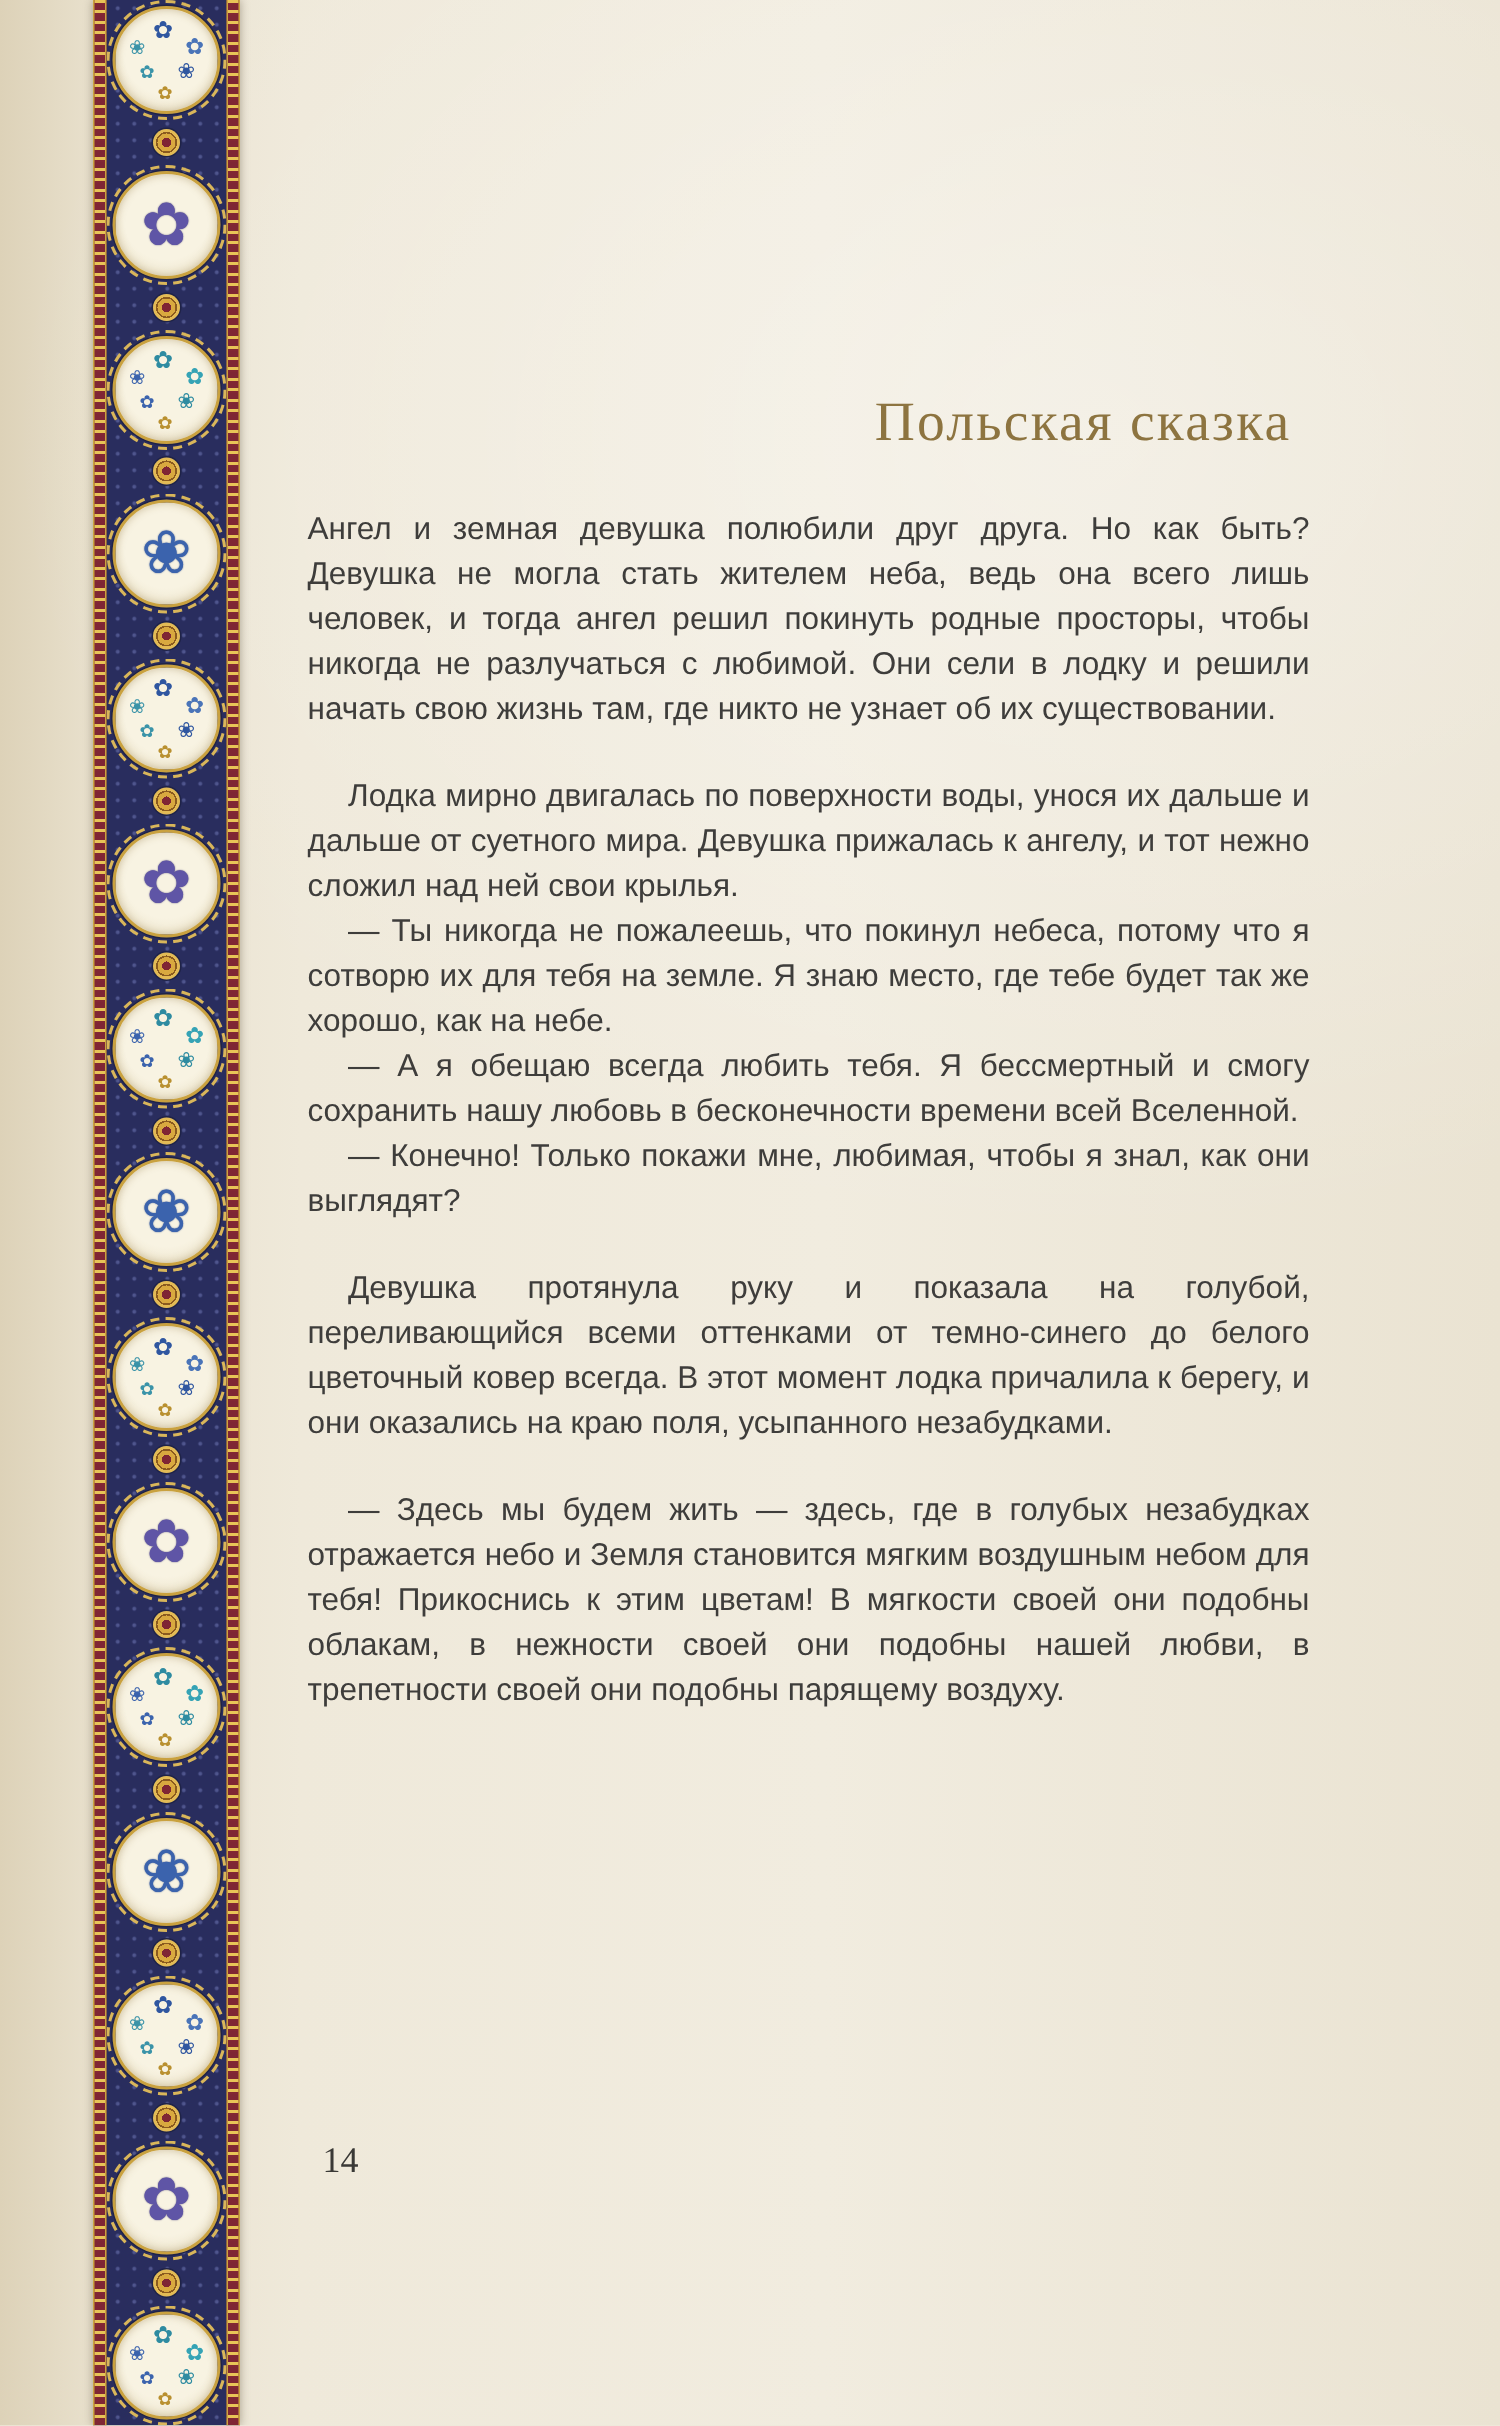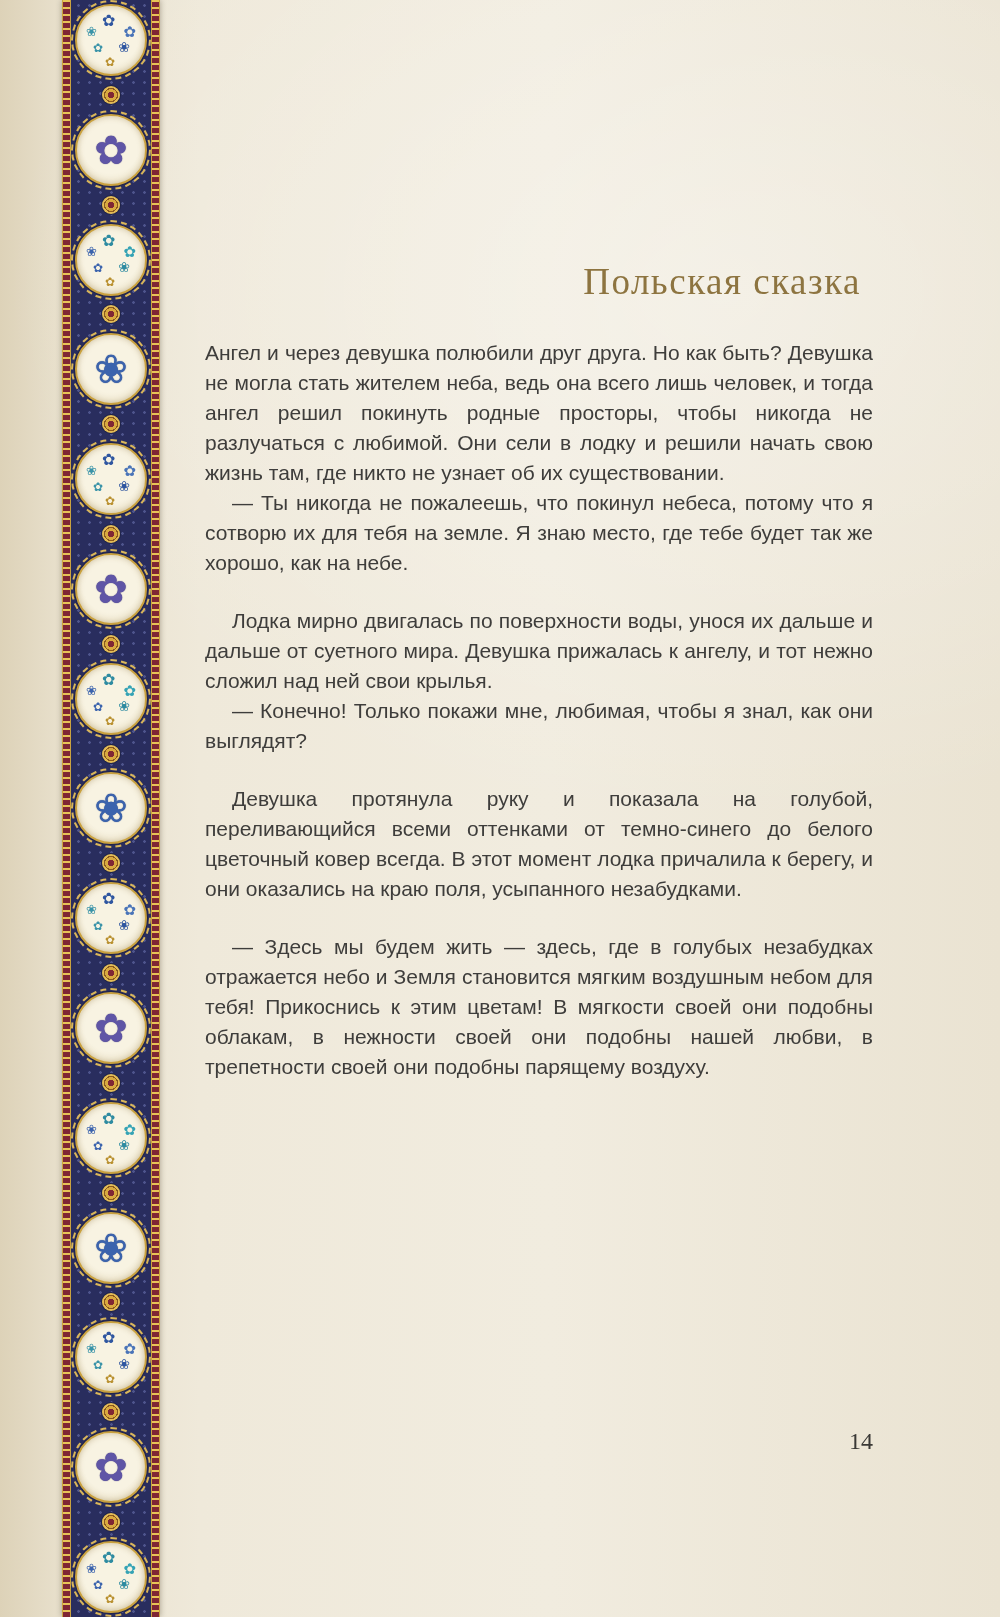--- a/index.html
+++ b/index.html
@@ -85,22 +85,22 @@
     letter-spacing:1.5px;
     text-align:right;
     margin:12px;
     padding-top:248px;
     padding-bottom:22px;
   }
   .para{margin:0;}
   .indent{text-indent:27px;}
   .gap{margin-top:28px;}
   .page-number{
-    position:absolute;left:205px;top:1428px;width:668px;
-    text-align:right;
+    position:absolute;left:215px;top:1428px;width:668px;
+    text-align:left;
     font-family:"Liberation Serif", serif;
     font-size:24px;color:#3a3936;
   }
 </style>
 </head>
 <body>
 
 <div class="page">
 
   <div class="ornament-strip">
@@ -204,22 +204,23 @@
           <span class="f f4">✿</span>
           <span class="f f5">❀</span>
           <span class="f f6">✿</span>
         </div>
       </div>
     <div class="edge right"></div>
   </div>
 
   <div class="content">
     <h1 class="title">Польская сказка</h1>
-    <p class="para">Ангел и через девушка полюбили друг друга. Но как быть? Девушка не могла стать жителем неба, ведь она всего лишь человек, и тогда ангел решил покинуть родные просторы, чтобы никогда не разлучаться с любимой. Они сели в лодку и решили начать свою жизнь там, где никто не узнает об их существовании.</p>
+    <p class="para">Ангел и земная девушка полюбили друг друга. Но как быть? Девушка не могла стать жителем неба, ведь она всего лишь человек, и тогда ангел решил покинуть родные просторы, чтобы никогда не разлучаться с любимой. Они сели в лодку и решили начать свою жизнь там, где никто не узнает об их существовании.</p>
+    <p class="para indent gap">Лодка мирно двигалась по поверхности воды, унося их дальше и дальше от суетного мира. Девушка прижалась к ангелу, и тот нежно сложил над ней свои крылья.</p>
     <p class="para indent">— Ты никогда не пожалеешь, что покинул небеса, потому что я сотворю их для тебя на земле. Я знаю место, где тебе будет так же хорошо, как на небе.</p>
-    <p class="para indent gap">Лодка мирно двигалась по поверхности воды, унося их дальше и дальше от суетного мира. Девушка прижалась к ангелу, и тот нежно сложил над ней свои крылья.</p>
+    <p class="para indent">— А я обещаю всегда любить тебя. Я бессмертный и смогу сохранить нашу любовь в бесконечности времени всей Вселенной.</p>
     <p class="para indent">— Конечно! Только покажи мне, любимая, чтобы я знал, как они выглядят?</p>
     <p class="para indent gap">Девушка протянула руку и показала на голубой, переливающийся всеми оттенками от темно-синего до белого цветочный ковер всегда. В этот момент лодка причалила к берегу, и они оказались на краю поля, усыпанного незабудками.</p>
     <p class="para indent gap">— Здесь мы будем жить — здесь, где в голубых незабудках отражается небо и Земля становится мягким воздушным небом для тебя! Прикоснись к этим цветам! В мягкости своей они подобны облакам, в нежности своей они подобны нашей любви, в трепетности своей они подобны парящему воздуху.</p>
   </div>
 
   <div class="page-number">14</div>
 </div>
 
 </body></html>

